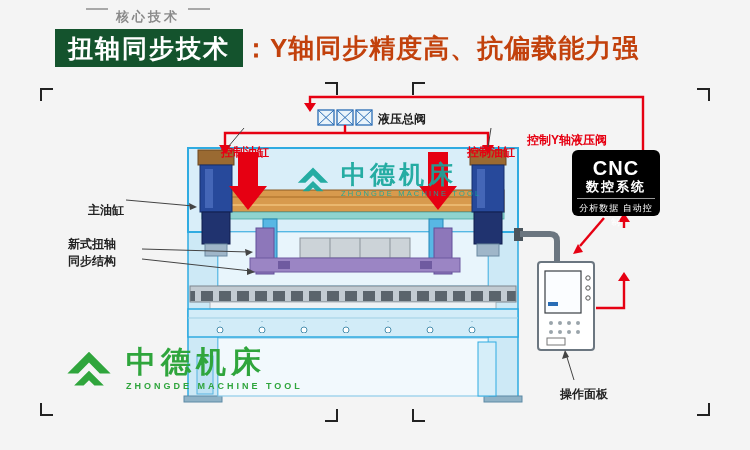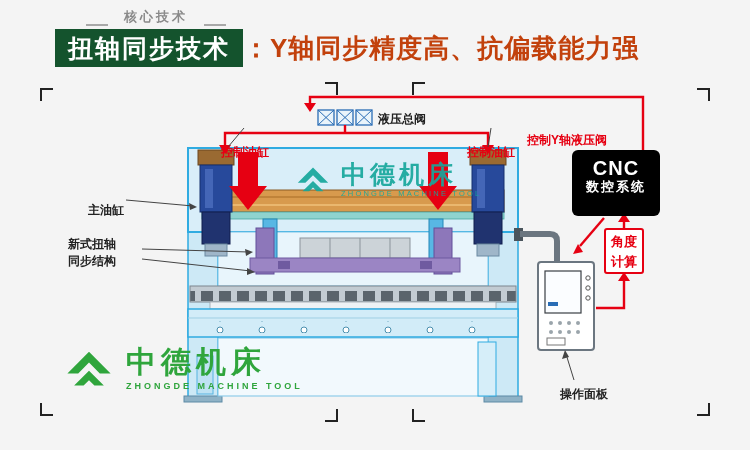--- a/index.html
+++ b/index.html
@@ -11,21 +11,21 @@
   .crop.tl { left:40px; top:88px;  border-left:2px solid #222; border-top:2px solid #222; }
   .crop.tr { left:697px; top:88px; border-right:2px solid #222; border-top:2px solid #222; }
   .crop.bl { left:40px; top:403px; border-left:2px solid #222; border-bottom:2px solid #222; }
   .crop.br { left:697px; top:403px; border-right:2px solid #222; border-bottom:2px solid #222; }
   .crop.tc1{ left:325px; top:82px;  border-right:2px solid #222; border-top:2px solid #222; }
   .crop.tc2{ left:412px; top:82px;  border-left:2px solid #222;  border-top:2px solid #222; }
   .crop.bc1{ left:325px; top:409px; border-right:2px solid #222; border-bottom:2px solid #222; }
   .crop.bc2{ left:412px; top:409px; border-left:2px solid #222;  border-bottom:2px solid #222; }
 
   
-  .kicker { position:absolute; left:86px; top:8px; display:flex; align-items:flex-end; gap:16px; }
+  .kicker { position:absolute; left:86px; top:8px; display:flex; align-items:flex-start; gap:8px; }
   .kicker .rule { width:22px; height:2px; background:#a8a8a8; }
   .kicker .txt { font-size:13px; font-weight:bold; color:#8a8a8a; letter-spacing:3px; white-space:nowrap; }
   .title-row { position:absolute; left:55px; top:29px; display:flex; align-items:center; }
   .title-box { background:#14532d; color:#fff; font-size:25px; font-weight:bold; letter-spacing:2px;
                padding:5px 13px; line-height:28px; white-space:nowrap; }
   .title-rest { color:#c2410c; font-size:26px; font-weight:bold; letter-spacing:1px; white-space:nowrap; }
 
   
   svg.scene { position:absolute; left:0; top:0; width:750px; height:450px; }
 
@@ -227,26 +227,23 @@
     </svg>
     <div>
       <div class="name">中德机床</div>
       <div class="sub">ZHONGDE MACHINE TOOL</div>
     </div>
   </div>
 
   <div class="cnc-box">
     <div class="l1">CNC</div>
     <div class="l2">数控系统</div>
-  </div>
-
-  <div class="angle-box">
-    <div>角度</div>
-    <div>计算</div>
-  </div>
+    <div class="l3">分析数据 自动控制</div>
+  </div>
+
 
   <div class="lbl red" style="left:221px; top:112px;">控制油缸</div>
   <div class="lbl red" style="left:467px; top:112px;">控制油缸</div>
   <div class="lbl" style="left:378px; top:111px;">液压总阀</div>
   <div class="lbl red" style="left:527px; top:100px;">控制Y轴液压阀</div>
   <div class="lbl" style="left:88px;  top:202px;">主油缸</div>
   <div class="lbl center" style="left:68px; top:236px; width:76px; line-height:17px;">
     <div>新式扭轴</div>
     <div>同步结构</div>
   </div>

